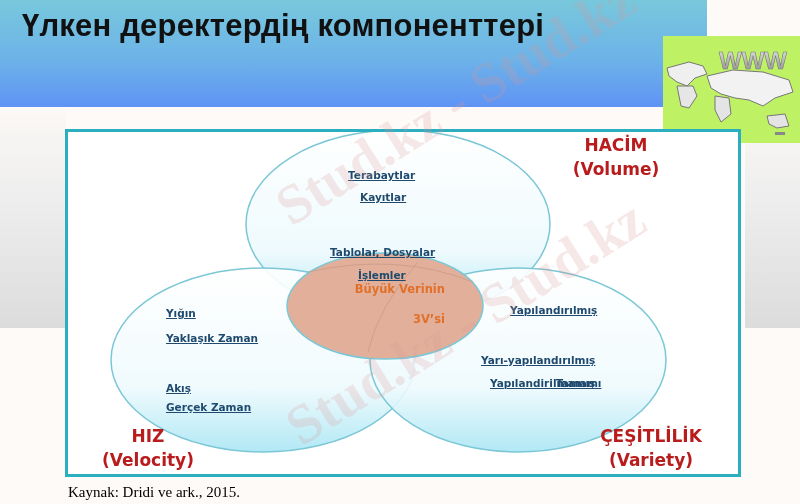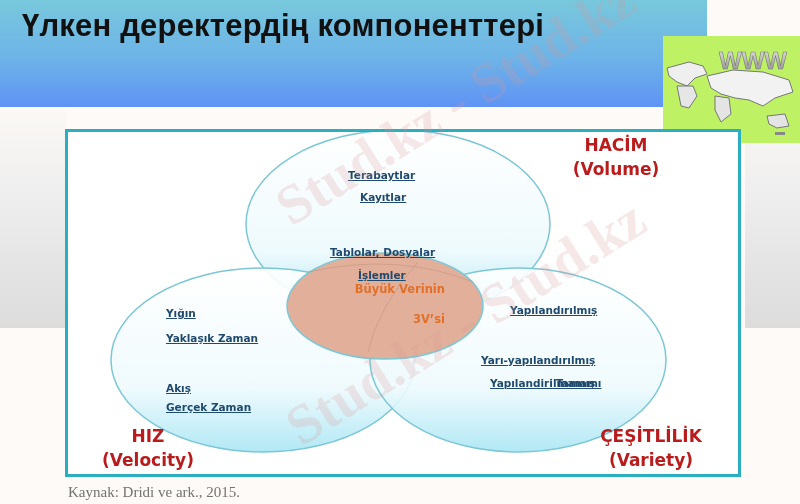--- a/index.html
+++ b/index.html
@@ -42,21 +42,21 @@
     .cat {
       position: absolute; font-family: "DejaVu Sans", sans-serif; font-weight: bold;
       color: #b91c1c; font-size: 17px; text-align: center; line-height: 24px; white-space: nowrap;
     }
     .center-lbl {
       position: absolute; font-family: "DejaVu Sans", sans-serif; font-weight: bold;
       color: #e0702a; font-size: 11.5px; text-align: right; white-space: nowrap;
     }
     .caption {
       position: absolute; left: 68px; top: 484px;
-      font-family: "Liberation Serif", serif; font-size: 15px; color: #737373;
+      font-family: "Liberation Serif", serif; font-size: 15px; color: #000000;
     }
     .watermark {
       position: absolute; font-family: "Liberation Serif", serif; font-weight: bold;
       font-size: 56px; color: rgba(220, 150, 150, 0.22); transform: rotate(-32deg);
       white-space: nowrap; pointer-events: none;
     }
   </style>
 </head>
 <body>
 

